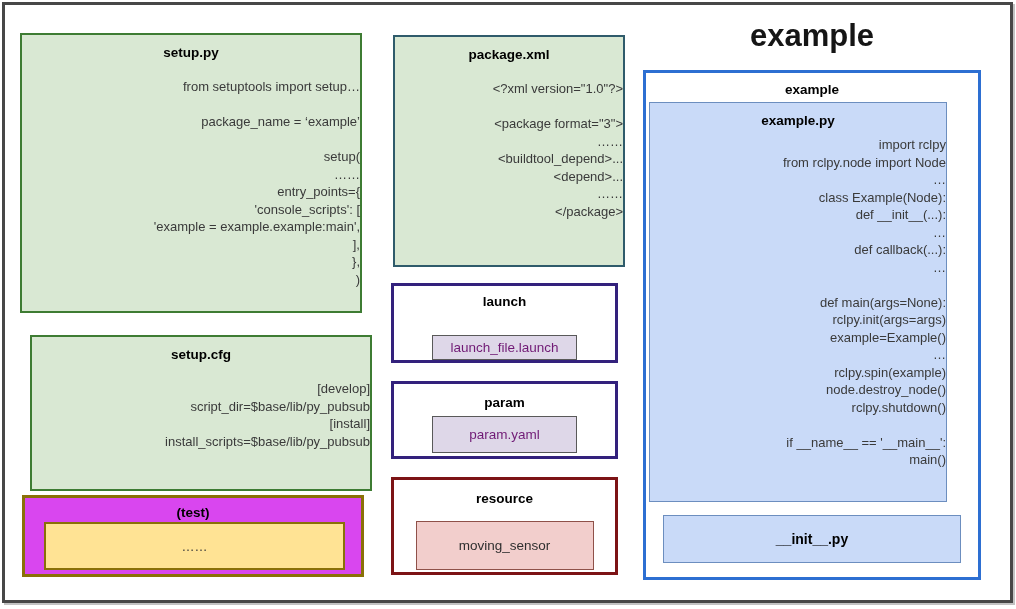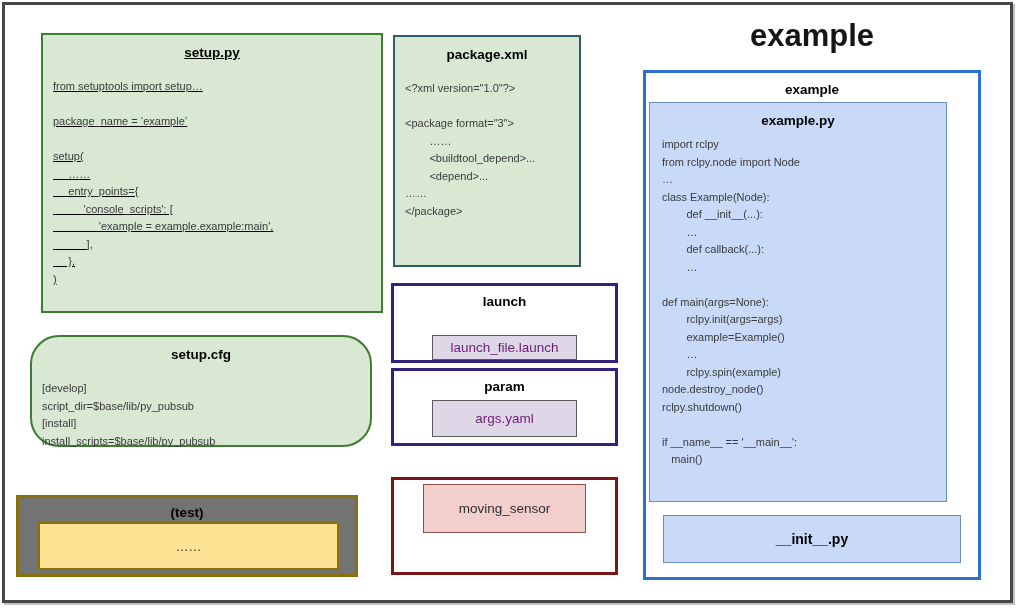--- a/index.html
+++ b/index.html
@@ -29,64 +29,65 @@
     padding-top: 10px;
     text-align: center;
     font-size: 13.5px;
     font-weight: 700;
     color: #000000;
   }
   .code {
     margin: 18px 0 0 0;
     padding-left: 10px;
     font-family: "Liberation Sans", sans-serif;
-    font-size: 11px;
+    font-size: 13px;
     line-height: 17.5px;
     color: #3a3a3a;
     white-space: pre;
+    text-align: right;
   }
   
   .green { background: #d9e8d3; border: 2px solid #3e7c33; }
-  .setup-py  { left: 41px;  top: 33px;  width: 342px; height: 280px; text-decoration: underline; }
-  .setup-cfg { left: 30px;  top: 335px; width: 342px; height: 112px; border-radius: 29px; }
-  .package-xml { left: 393px; top: 35px; width: 188px; height: 232px;
+  .setup-py  { left: 20px;  top: 33px;  width: 342px; height: 280px; }
+  .setup-cfg { left: 30px;  top: 335px; width: 342px; height: 156px; }
+  .package-xml { left: 393px; top: 35px; width: 232px; height: 232px;
                  background: #d9e8d3; border: 2px solid #2f5b6b; }
   
-  .test { left: 16px; top: 495px; width: 342px; height: 82px;
-          background: #737373; border: 3px solid #8a7008; }
+  .test { left: 22px; top: 495px; width: 342px; height: 82px;
+          background: #d946ef; border: 3px solid #8a7008; }
   .test .box-title { padding-top: 7px; }
   .test-inner {
     position: absolute; left: 19px; top: 24px;
     width: 297px; height: 44px;
     background: #ffe394; border: 2px solid #8a7008;
     display: flex; align-items: center; justify-content: center;
     font-size: 13px; color: #3a3a3a;
   }
   
   .folder-purple { background: #ffffff; border: 3px solid #33217c;
                    display: flex; flex-direction: column; align-items: center; }
   .launch { left: 391px; top: 283px; width: 227px; height: 80px; gap: 20px; }
-  .param  { left: 391px; top: 368px; width: 227px; height: 78px; }
+  .param  { left: 391px; top: 381px; width: 227px; height: 78px; justify-content: center; }
   .folder-purple .box-title { padding-top: 8px; }
   .inner-lavender {
     margin-top: 6px;
     width: 145px; height: 37px;
     background: #ded7e8; border: 1.5px solid #595959;
     box-sizing: border-box;
     display: flex; align-items: center; justify-content: center;
     font-size: 13.5px; color: #701a75;
   }
   
   .resource { left: 391px; top: 477px; width: 227px; height: 98px;
               background: #ffffff; border: 3px solid #7c1315;
               display: flex; flex-direction: column; align-items: center; }
   .resource .box-title { padding-top: 11px; }
   .inner-pink {
-    margin-top: 4px;
-    width: 163px; height: 49px;
+    margin-top: 15px;
+    width: 178px; height: 49px;
     background: #f2cecc; border: 1.5px solid #8f5149;
     box-sizing: border-box;
     display: flex; align-items: center; justify-content: center;
     font-size: 13.5px; color: #2f2f2f;
   }
   
   .big-title {
     position: absolute;
     left: 643px; top: 18px; width: 338px;
     text-align: center;
@@ -158,24 +159,25 @@
 &lt;/package&gt;</pre>
   </section>
 
   <section class="box folder-purple launch">
     <h3 class="box-title">launch</h3>
     <div class="inner-lavender">launch_file.launch</div>
   </section>
 
   <section class="box folder-purple param">
     <h3 class="box-title">param</h3>
-    <div class="inner-lavender">args.yaml</div>
+    <div class="inner-lavender">param.yaml</div>
   </section>
 
   <section class="box resource">
+    <h3 class="box-title">resource</h3>
     <div class="inner-pink">moving_sensor</div>
   </section>
 
   <div class="big-title">example</div>
 
   <section class="box example-outer">
     <h3 class="box-title">example</h3>
 
     <div class="example-py">
       <h3 class="box-title">example.py</h3>

